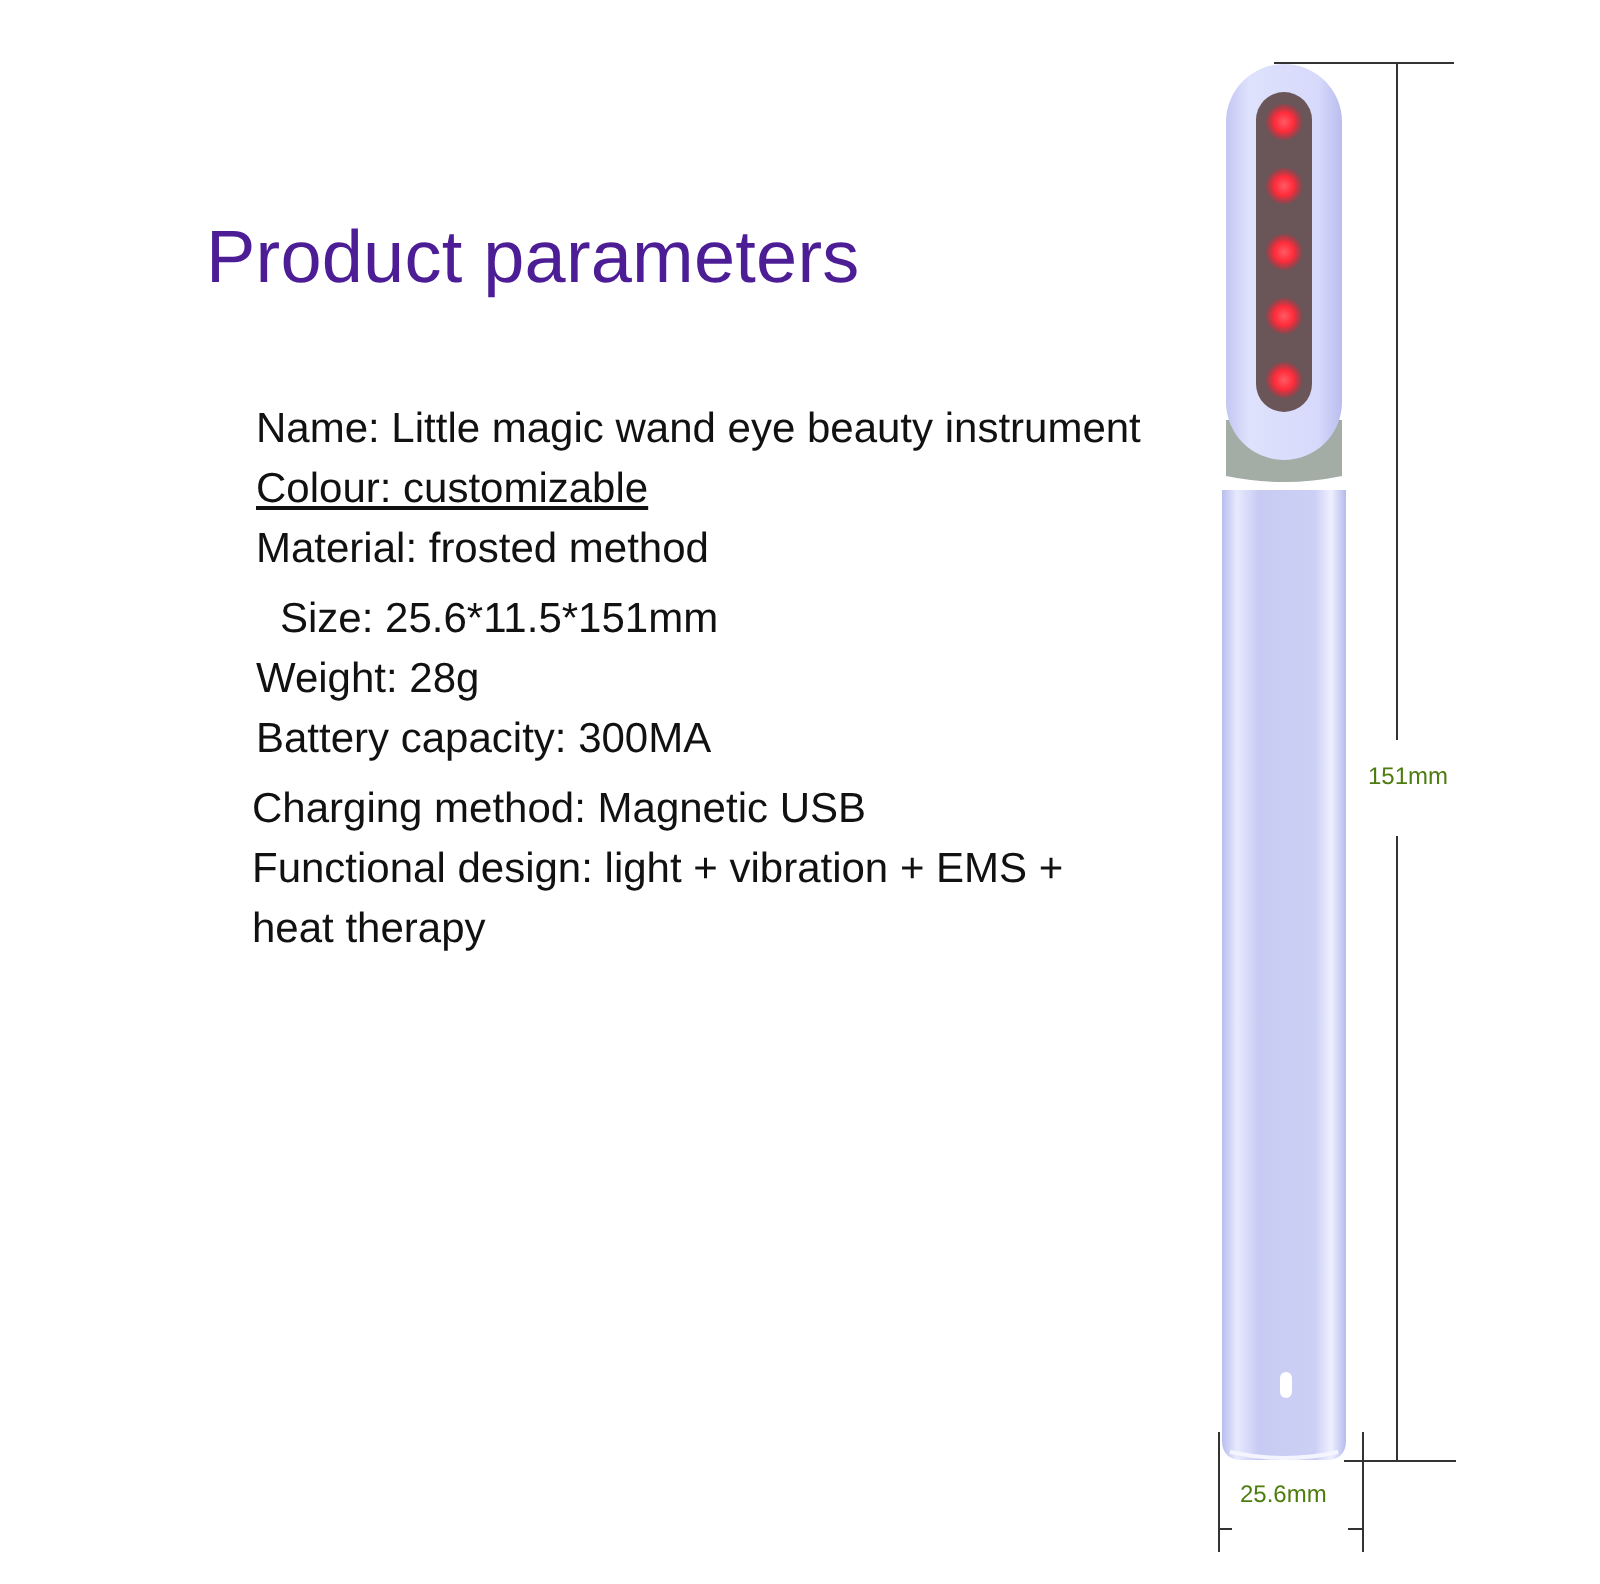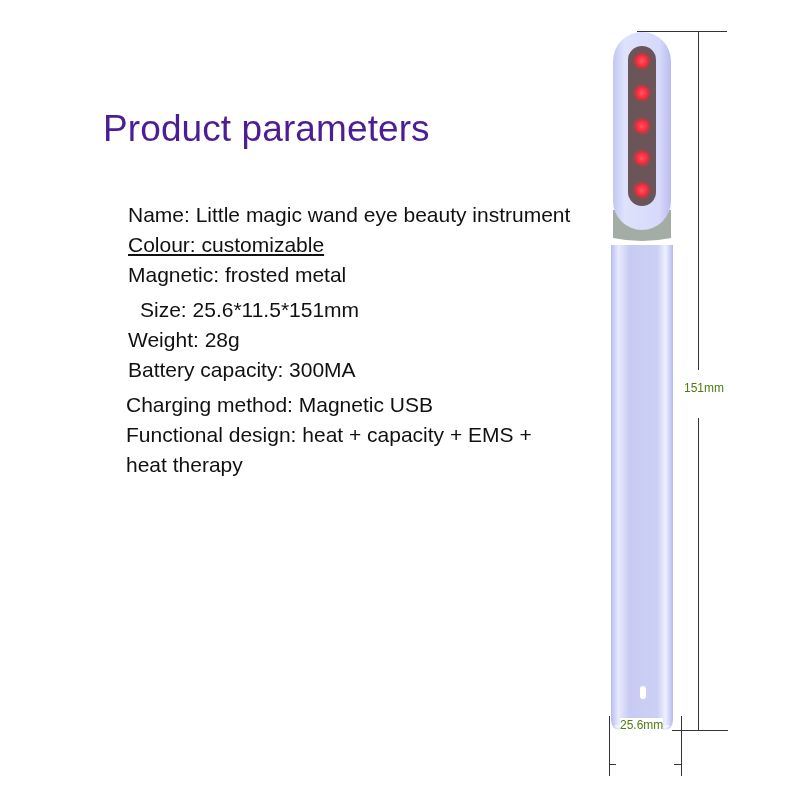--- a/index.html
+++ b/index.html
@@ -10,26 +10,26 @@
   .dimlabel { position:absolute; font-size:12px; color:#4d7c0f; background:#fff; }
   .wand { position:absolute; left:609px; top:30px; width:66px; height:702px; }
 </style>
 </head>
 <body>
 
 <div class="title">Product parameters</div>
 
 <div class="param" style="left:80px; top:204px;">Name: Little magic wand eye beauty instrument</div>
 <div class="param" style="left:80px; top:234px;text-decoration:underline;">Colour: customizable</div>
-<div class="param" style="left:80px; top:264px;">Magnetic: frosted metal</div>
+<div class="param" style="left:80px; top:264px;">Material: frosted method</div>
 <div class="param" style="left:92px; top:299px;">Size: 25.6*11.5*151mm</div>
 <div class="param" style="left:80px; top:329px;">Weight: 28g</div>
 <div class="param" style="left:80px; top:359px;">Battery capacity: 300MA</div>
 <div class="param" style="left:78px; top:394px;">Charging method: Magnetic USB</div>
-<div class="param" style="left:78px; top:424px;">Functional design: heat + capacity + EMS +</div>
+<div class="param" style="left:78px; top:424px;">Functional design: light + vibration + EMS +</div>
 <div class="param" style="left:78px; top:454px;">heat therapy</div>
 
 <div class="wand">
   <svg width="66" height="702" viewBox="0 0 66 702">
     <defs>
       <linearGradient id="bodyGrad" x1="0" x2="1" y1="0" y2="0">
         <stop offset="0" stop-color="#b9bdf0"></stop>
         <stop offset="0.12" stop-color="#e8eafd"></stop>
         <stop offset="0.3" stop-color="#c7cbf3"></stop>
         <stop offset="0.75" stop-color="#cdd0f5"></stop>
@@ -74,13 +74,13 @@
 <div class="dimline" style="left:637px; top:31px; width:90px; height:1px;"></div>
 <div class="dimline" style="left:698px; top:31px; width:1px; height:339px;"></div>
 <div class="dimline" style="left:698px; top:418px; width:1px; height:312px;"></div>
 <div class="dimline" style="left:672px; top:730px; width:56px; height:1px;"></div>
 <div class="dimlabel" style="left:684px; top:381px;">151mm</div>
 
 <div class="dimline" style="left:609px; top:716px; width:1px; height:60px;"></div>
 <div class="dimline" style="left:681px; top:716px; width:1px; height:60px;"></div>
 <div class="dimline" style="left:609px; top:764px; width:7px; height:1px;"></div>
 <div class="dimline" style="left:674px; top:764px; width:7px; height:1px;"></div>
-<div class="dimlabel" style="left:620px; top:718px;">25.6mm</div>
+<div class="dimlabel" style="left:620px; top:740px;">25.6mm</div>
 
 </body></html>

